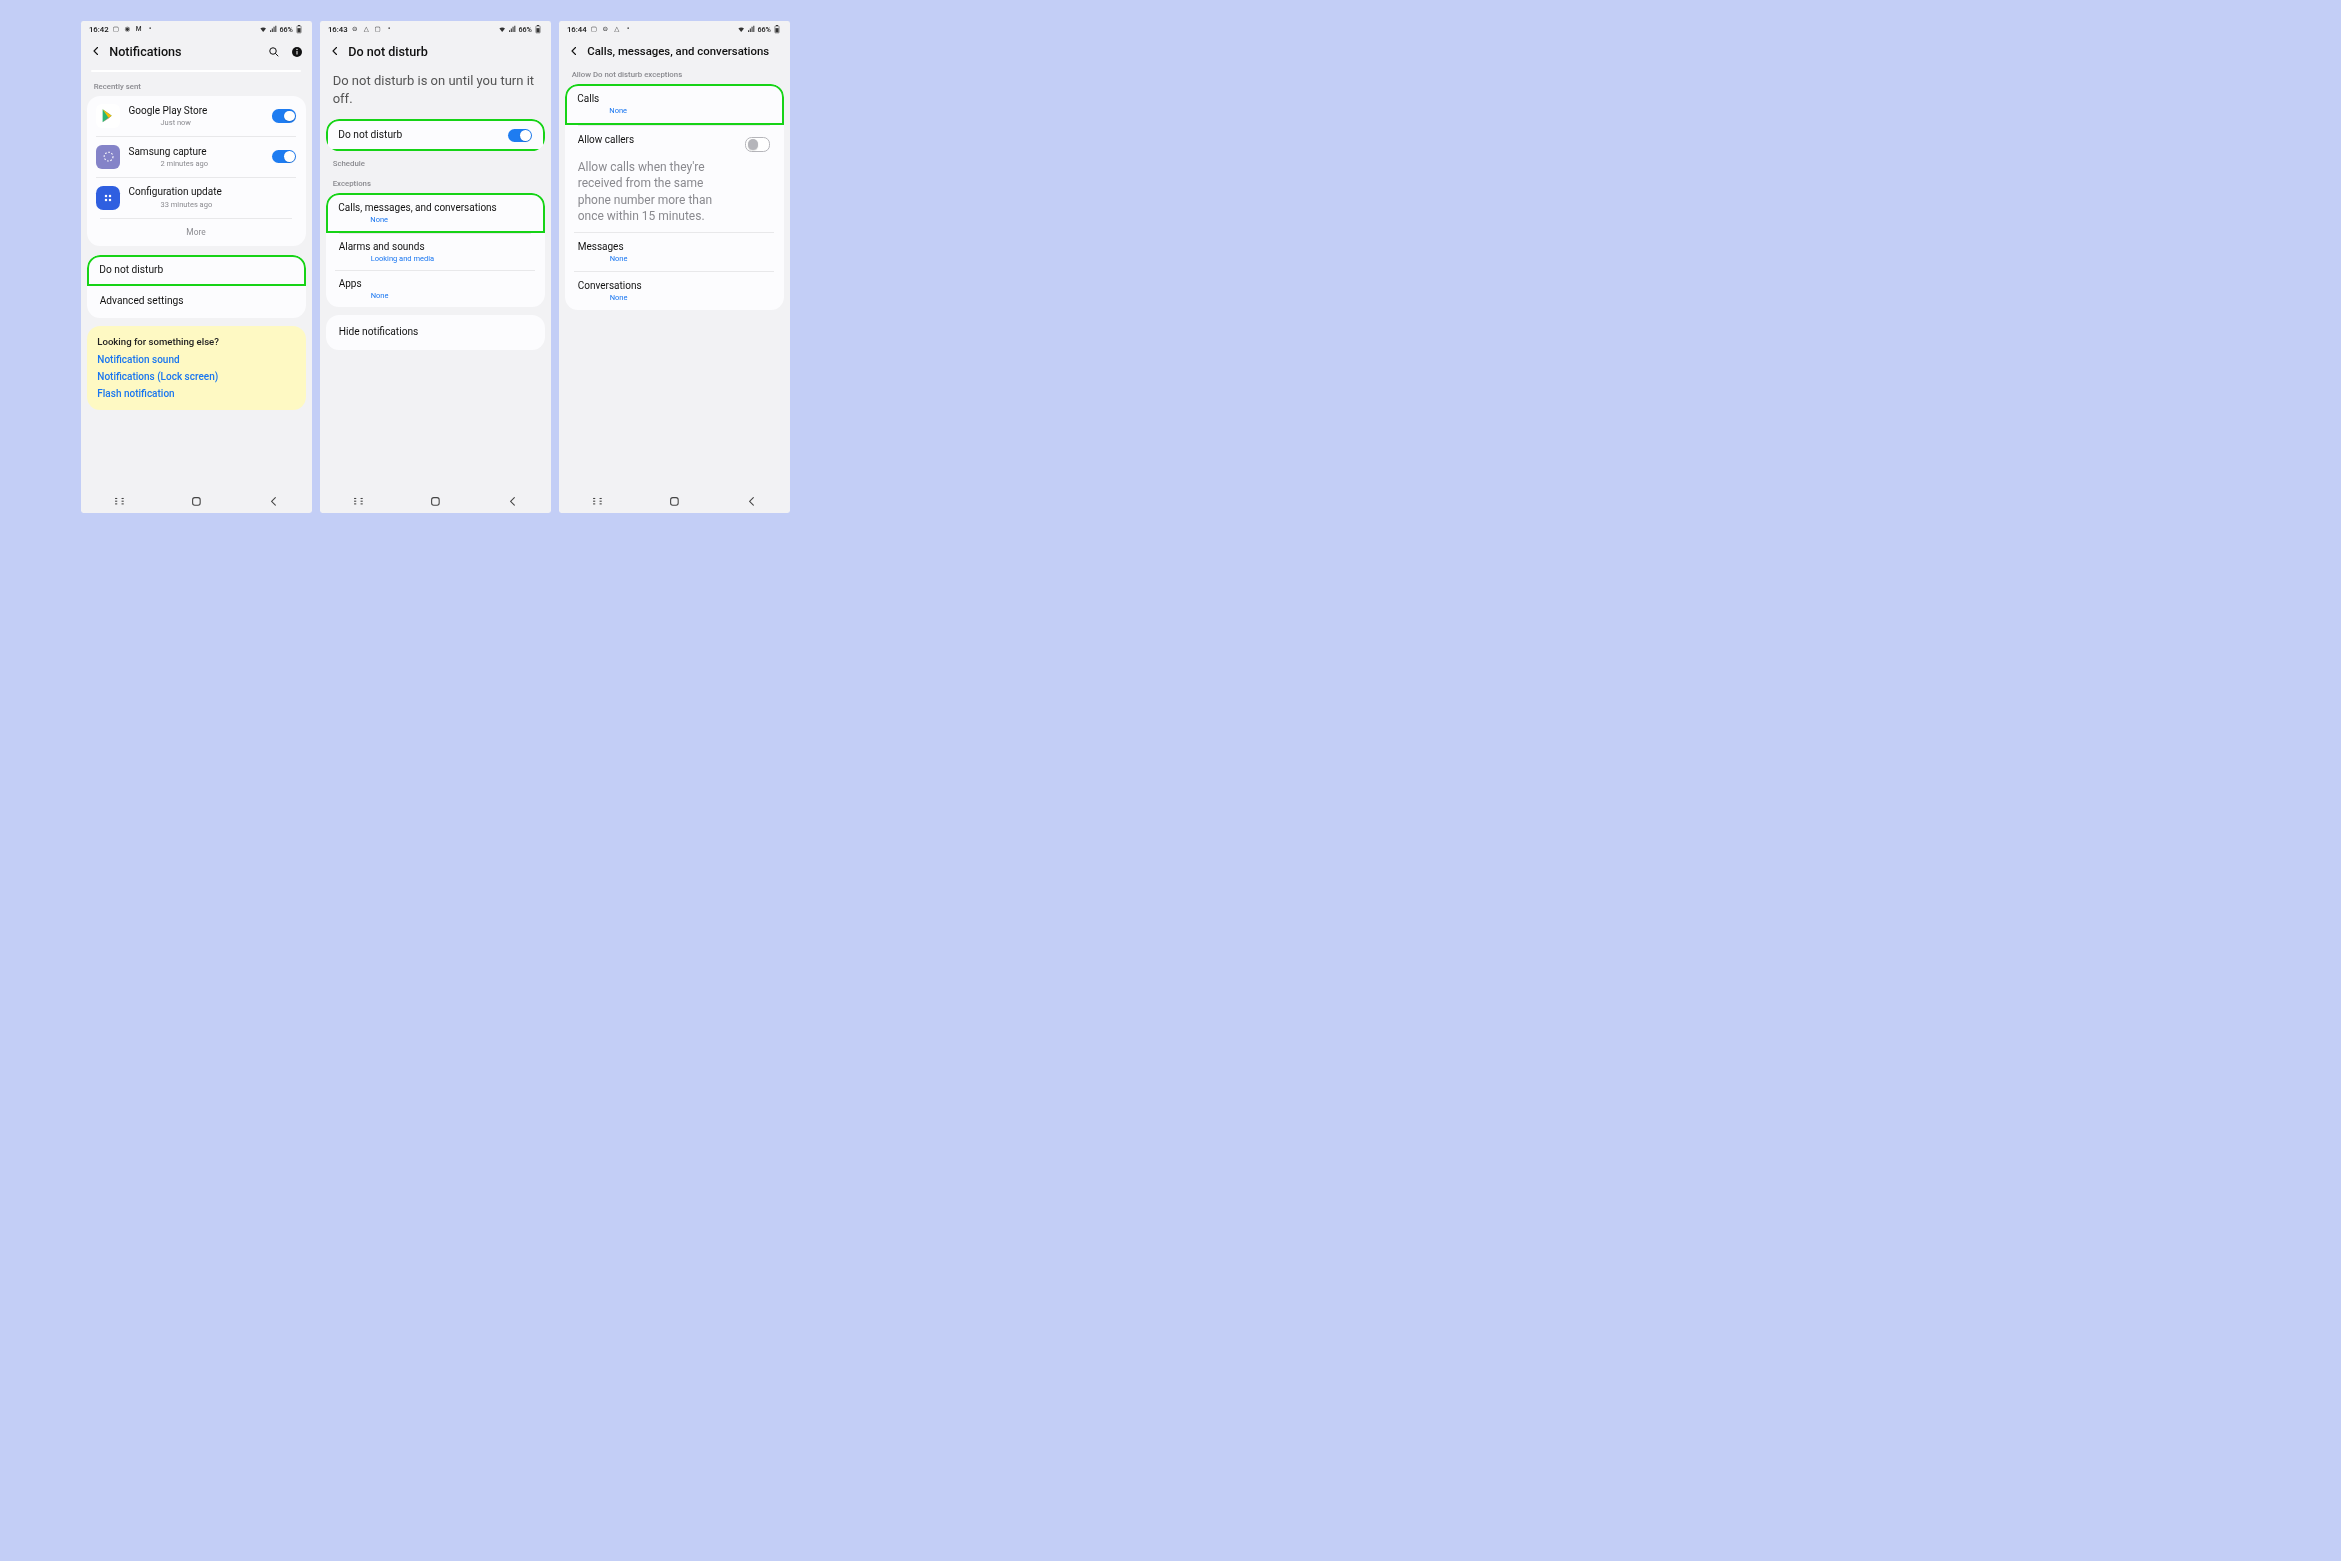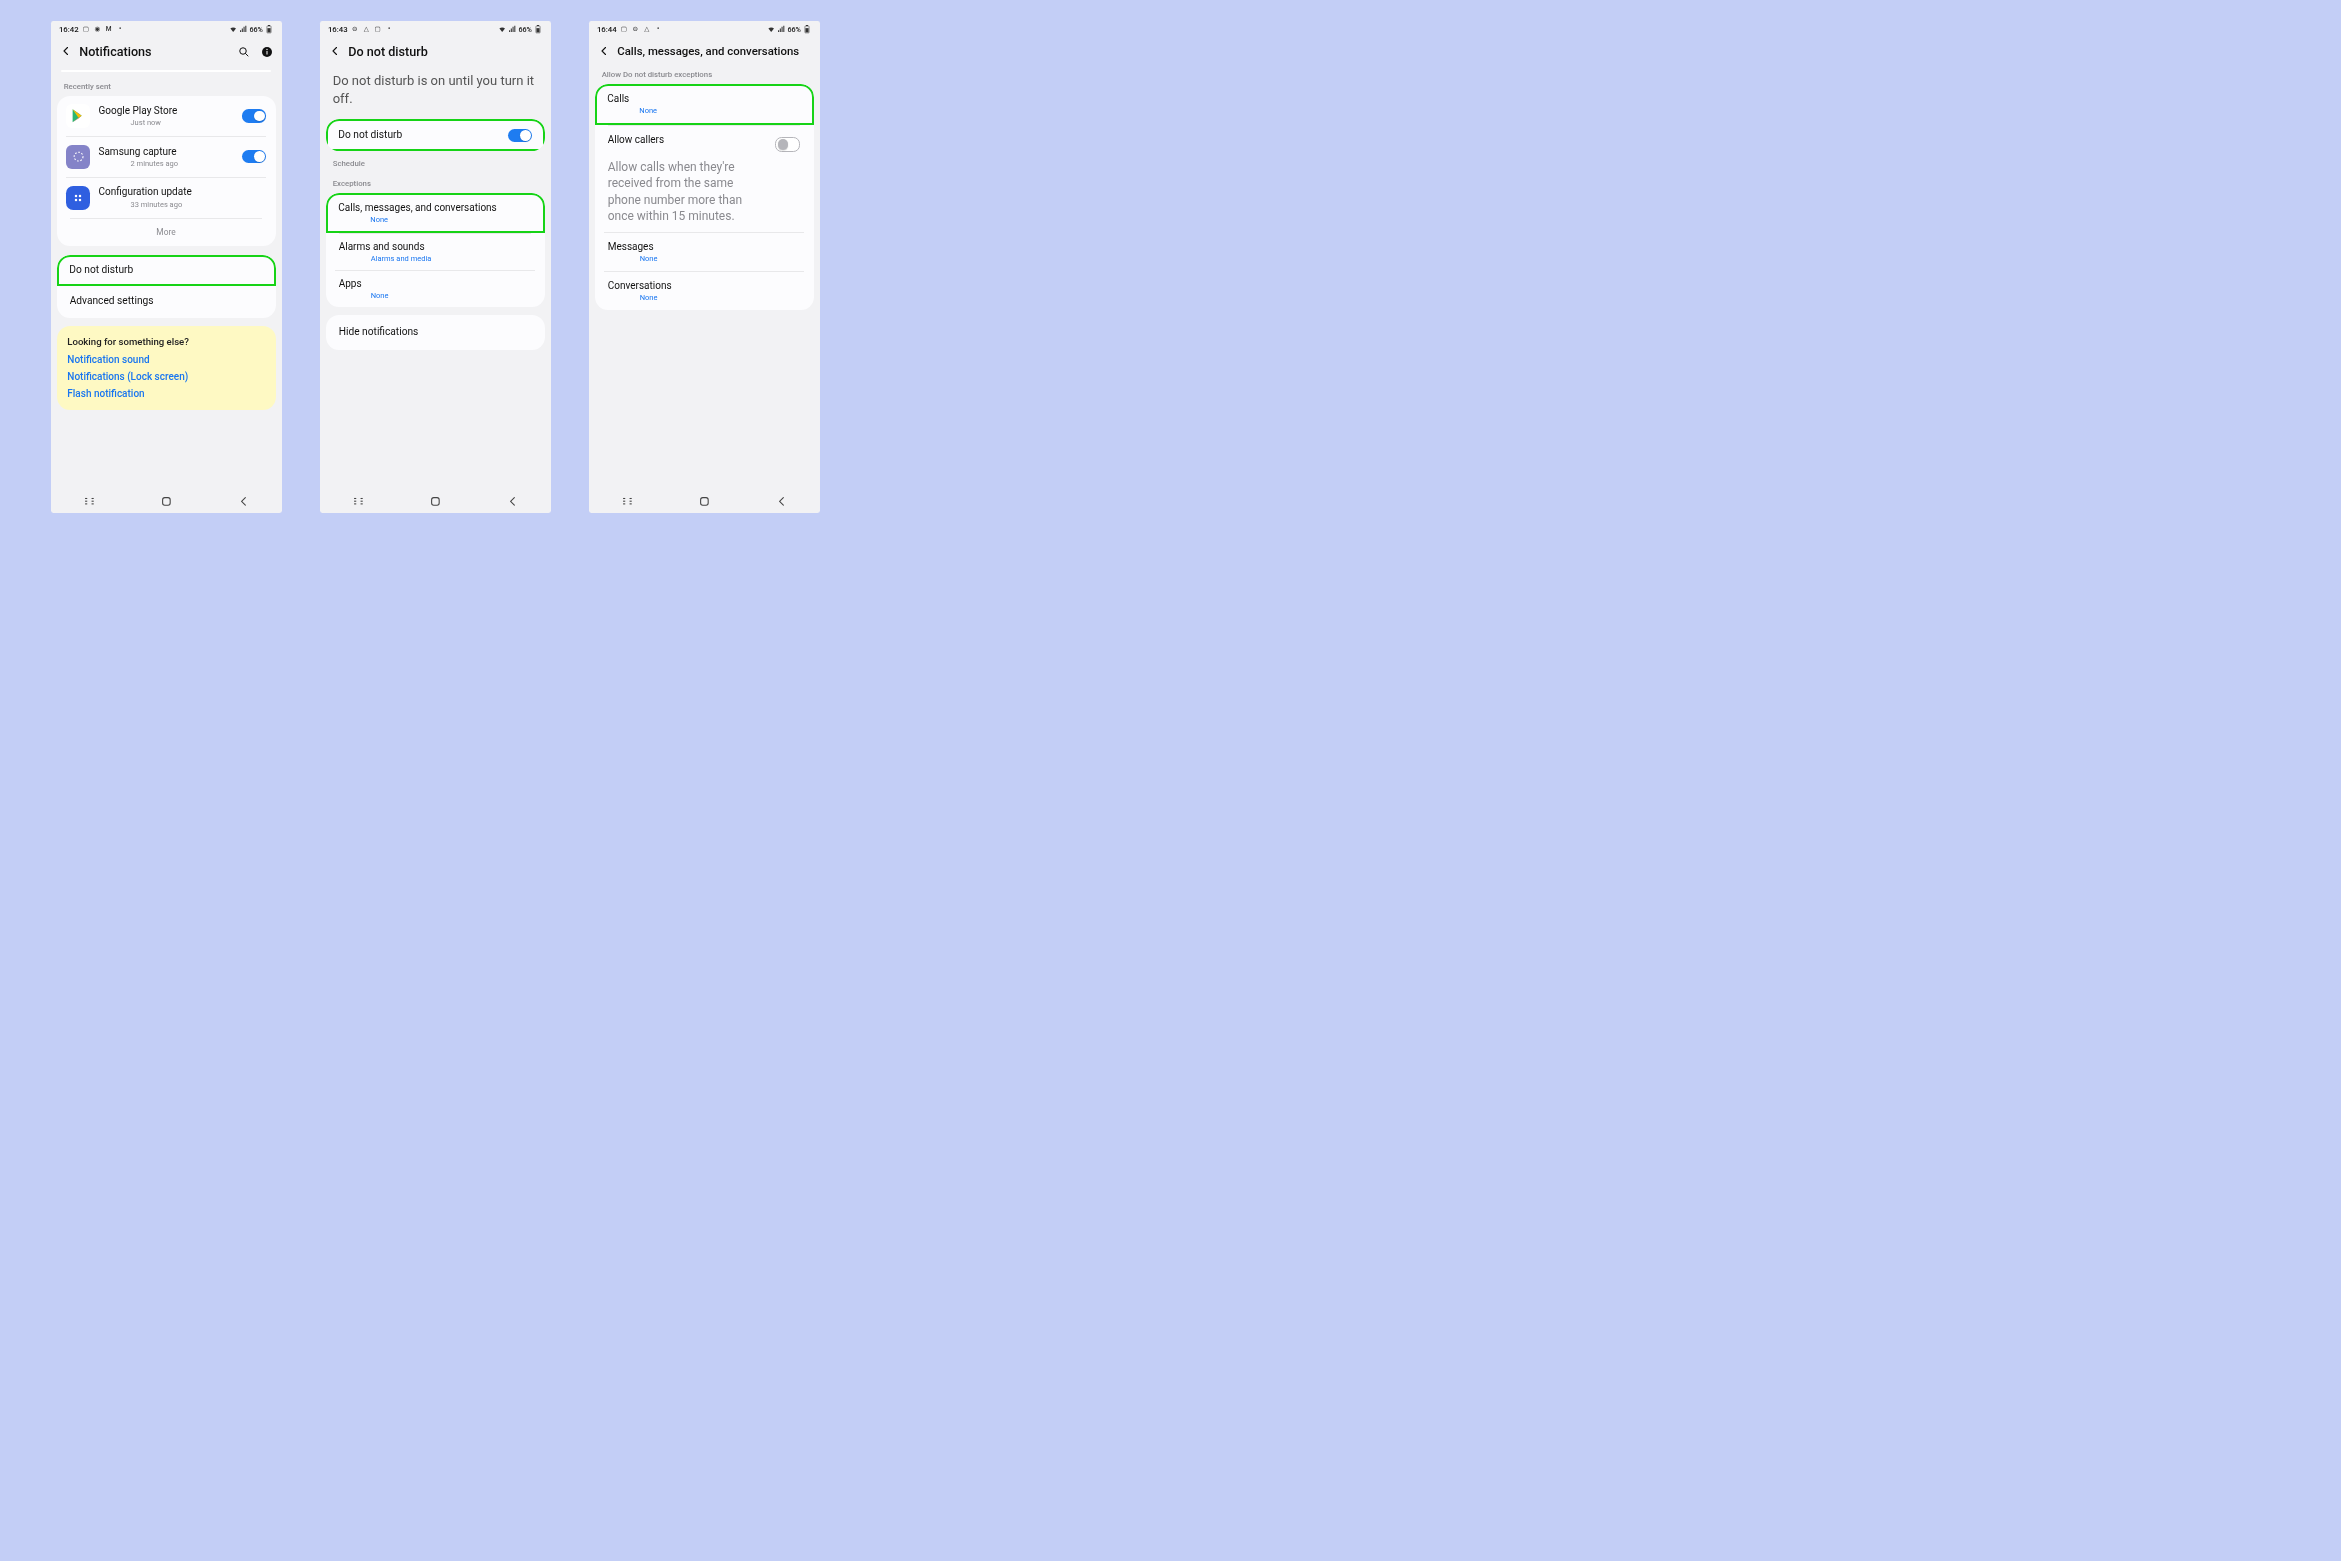--- a/index.html
+++ b/index.html
@@ -5,21 +5,21 @@
   * { box-sizing: border-box; margin: 0; padding: 0; }
   body {
     background: #c3cef6;
     font-family: -apple-system, 'Segoe UI', Roboto, sans-serif;
     width: 870px;
     height: 580px;
     overflow: hidden;
   }
   .canvas {
     display: flex;
-    gap: 38px;
+    gap: 8px;
     padding: 21px 42px;
     justify-content: center;
   }
   .phone {
     width: 231px;
     height: 492px;
     background: #f2f2f4;
     border-radius: 2.4px;
     display: flex;
     flex-direction: column;
@@ -344,21 +344,21 @@
       <div class="section-label">Exceptions</div>
 
       <div style="background:#fcfcfe;border-radius:13.2px;margin:0 6px 8.4px 6px;overflow:hidden;">
         <div class="highlight inside-card" style="border-top-left-radius:13.2px;border-top-right-radius:13.2px;">
           <div class="row-title">Calls, messages, and conversations</div>
           <div class="row-sub blue">None</div>
         </div>
         <div class="divider"></div>
         <div class="row bordered" style="padding:7.2px 13.2px;display:block;">
           <div class="row-title">Alarms and sounds</div>
-          <div class="row-sub blue">Alarms and media</div>
+          <div class="row-sub blue">Looking and media</div>
         </div>
         <div class="row" style="padding:7.2px 13.2px;display:block;">
           <div class="row-title">Apps</div>
           <div class="row-sub blue">None</div>
         </div>
       </div>
 
       <div class="card">
         <div class="row" style="padding:10.8px 13.2px;">
           <div class="row-title big">Hide notifications</div>

